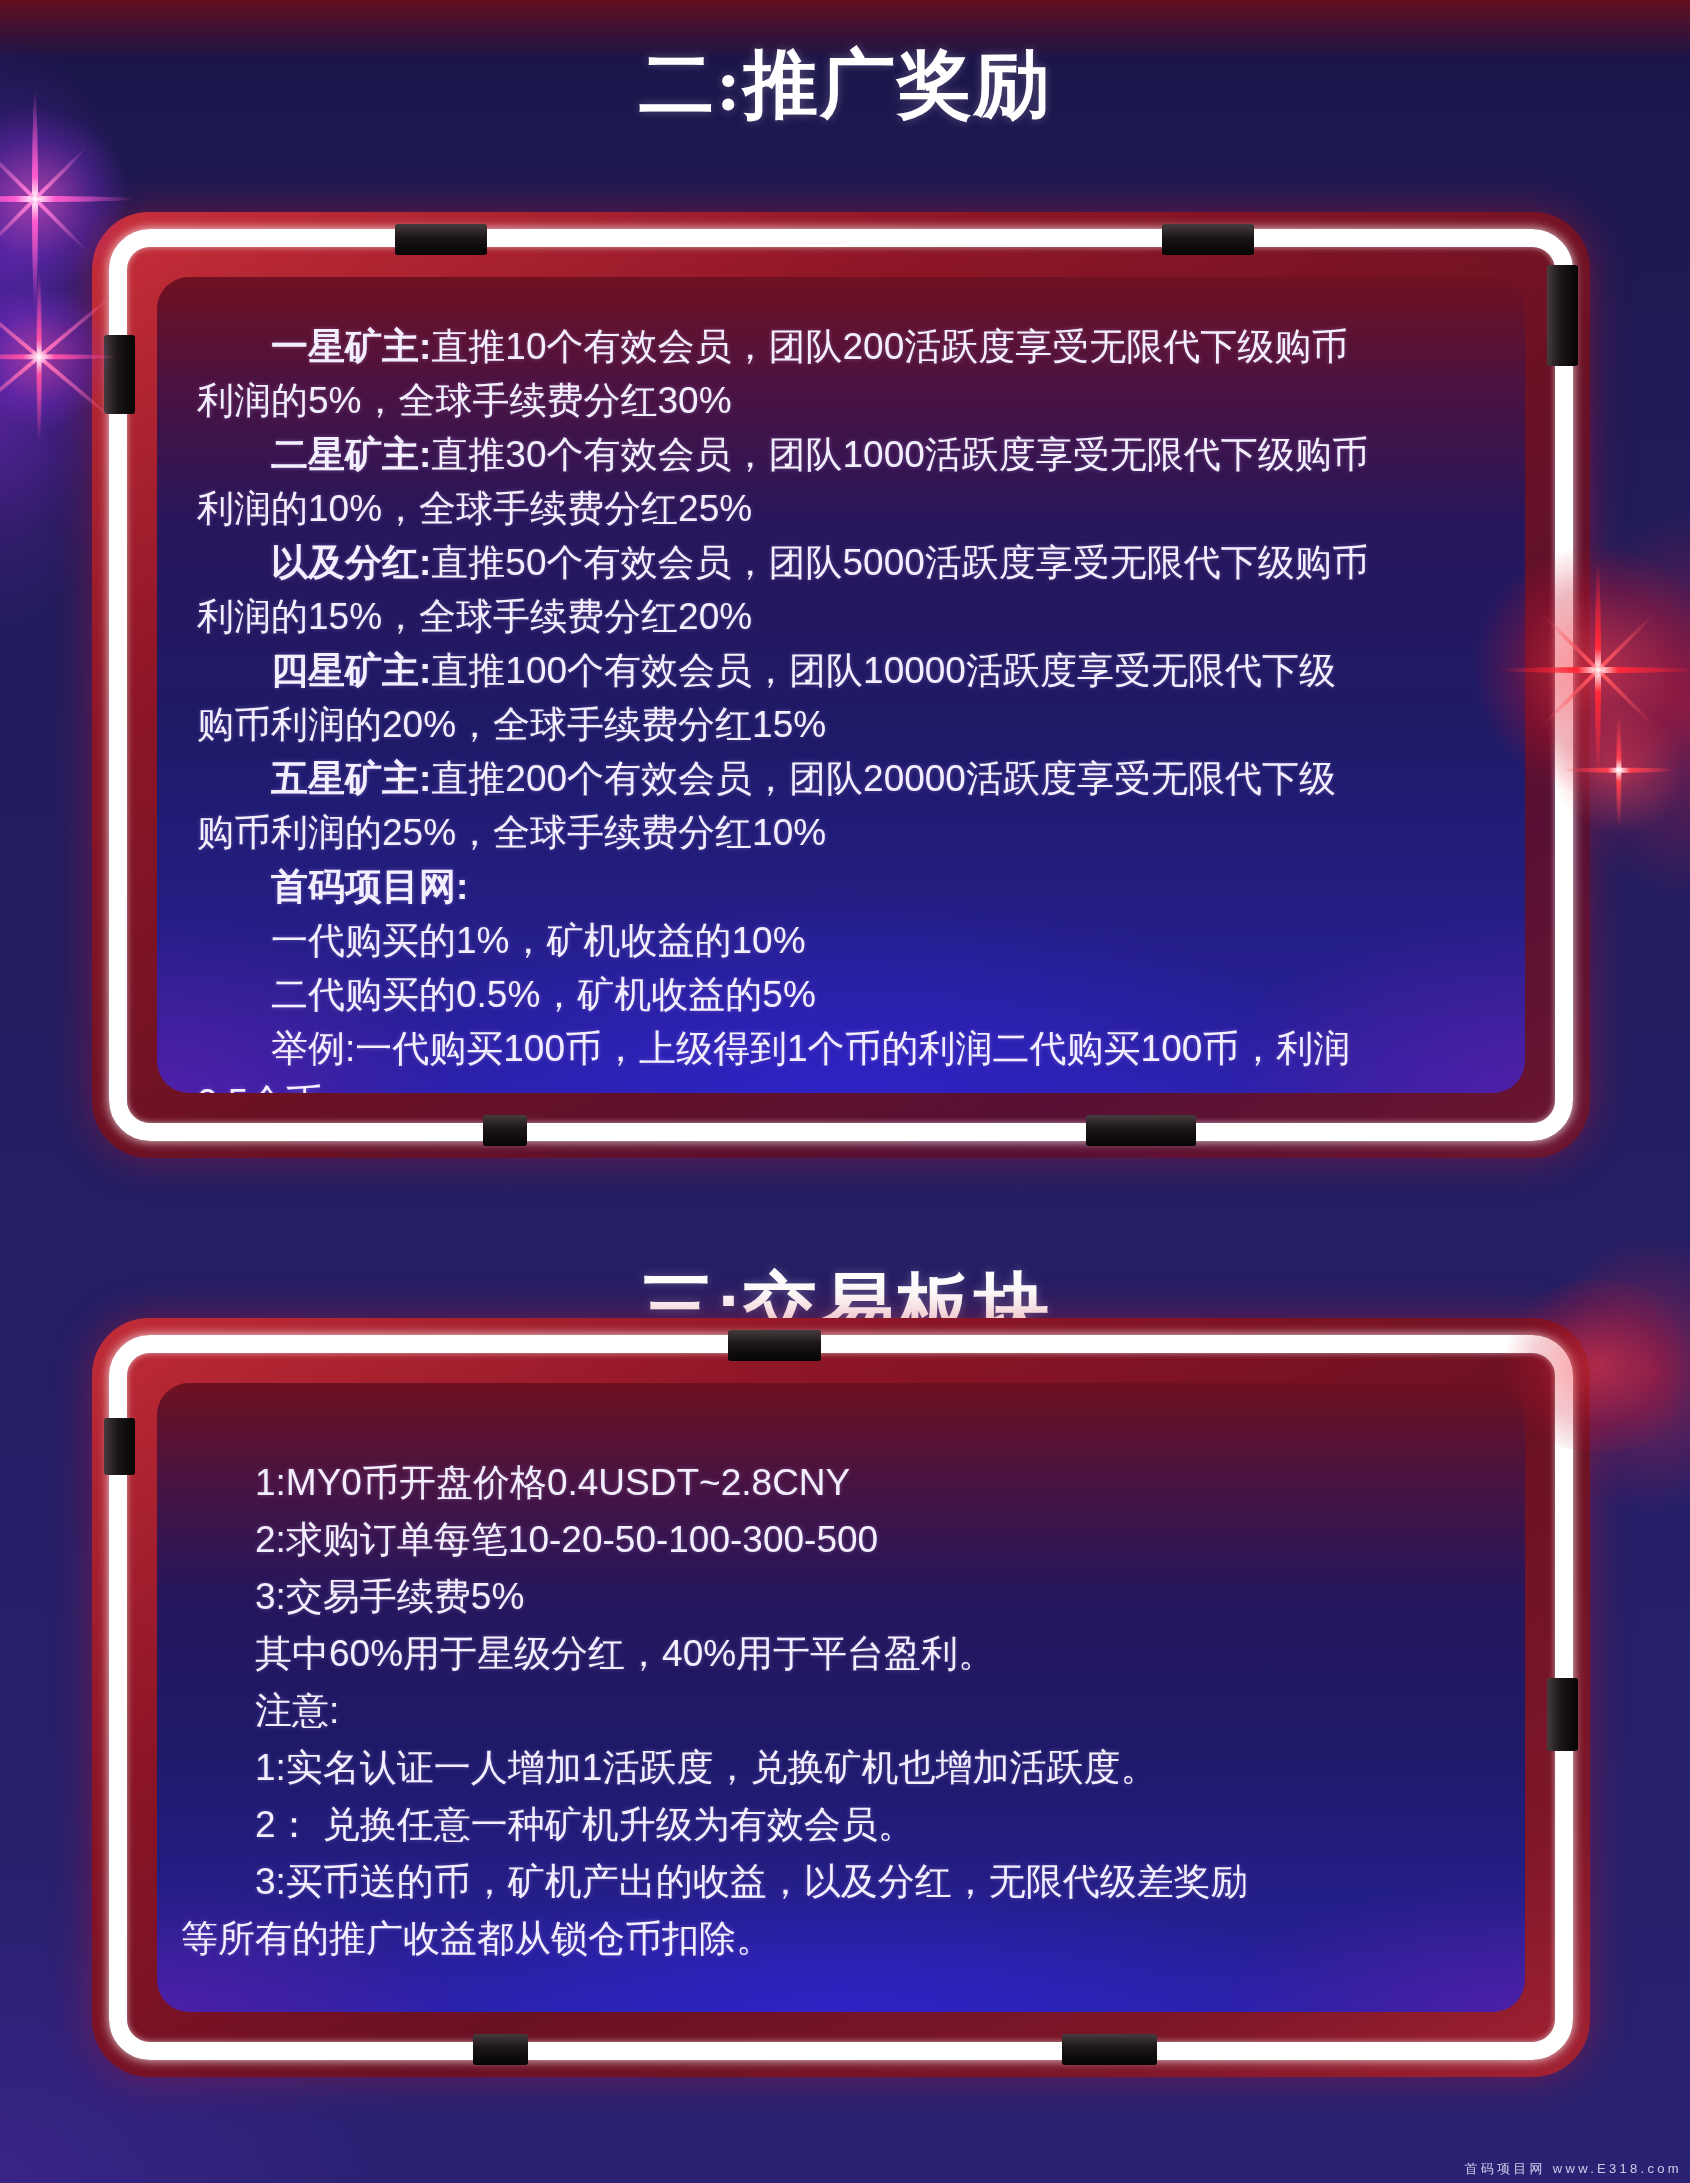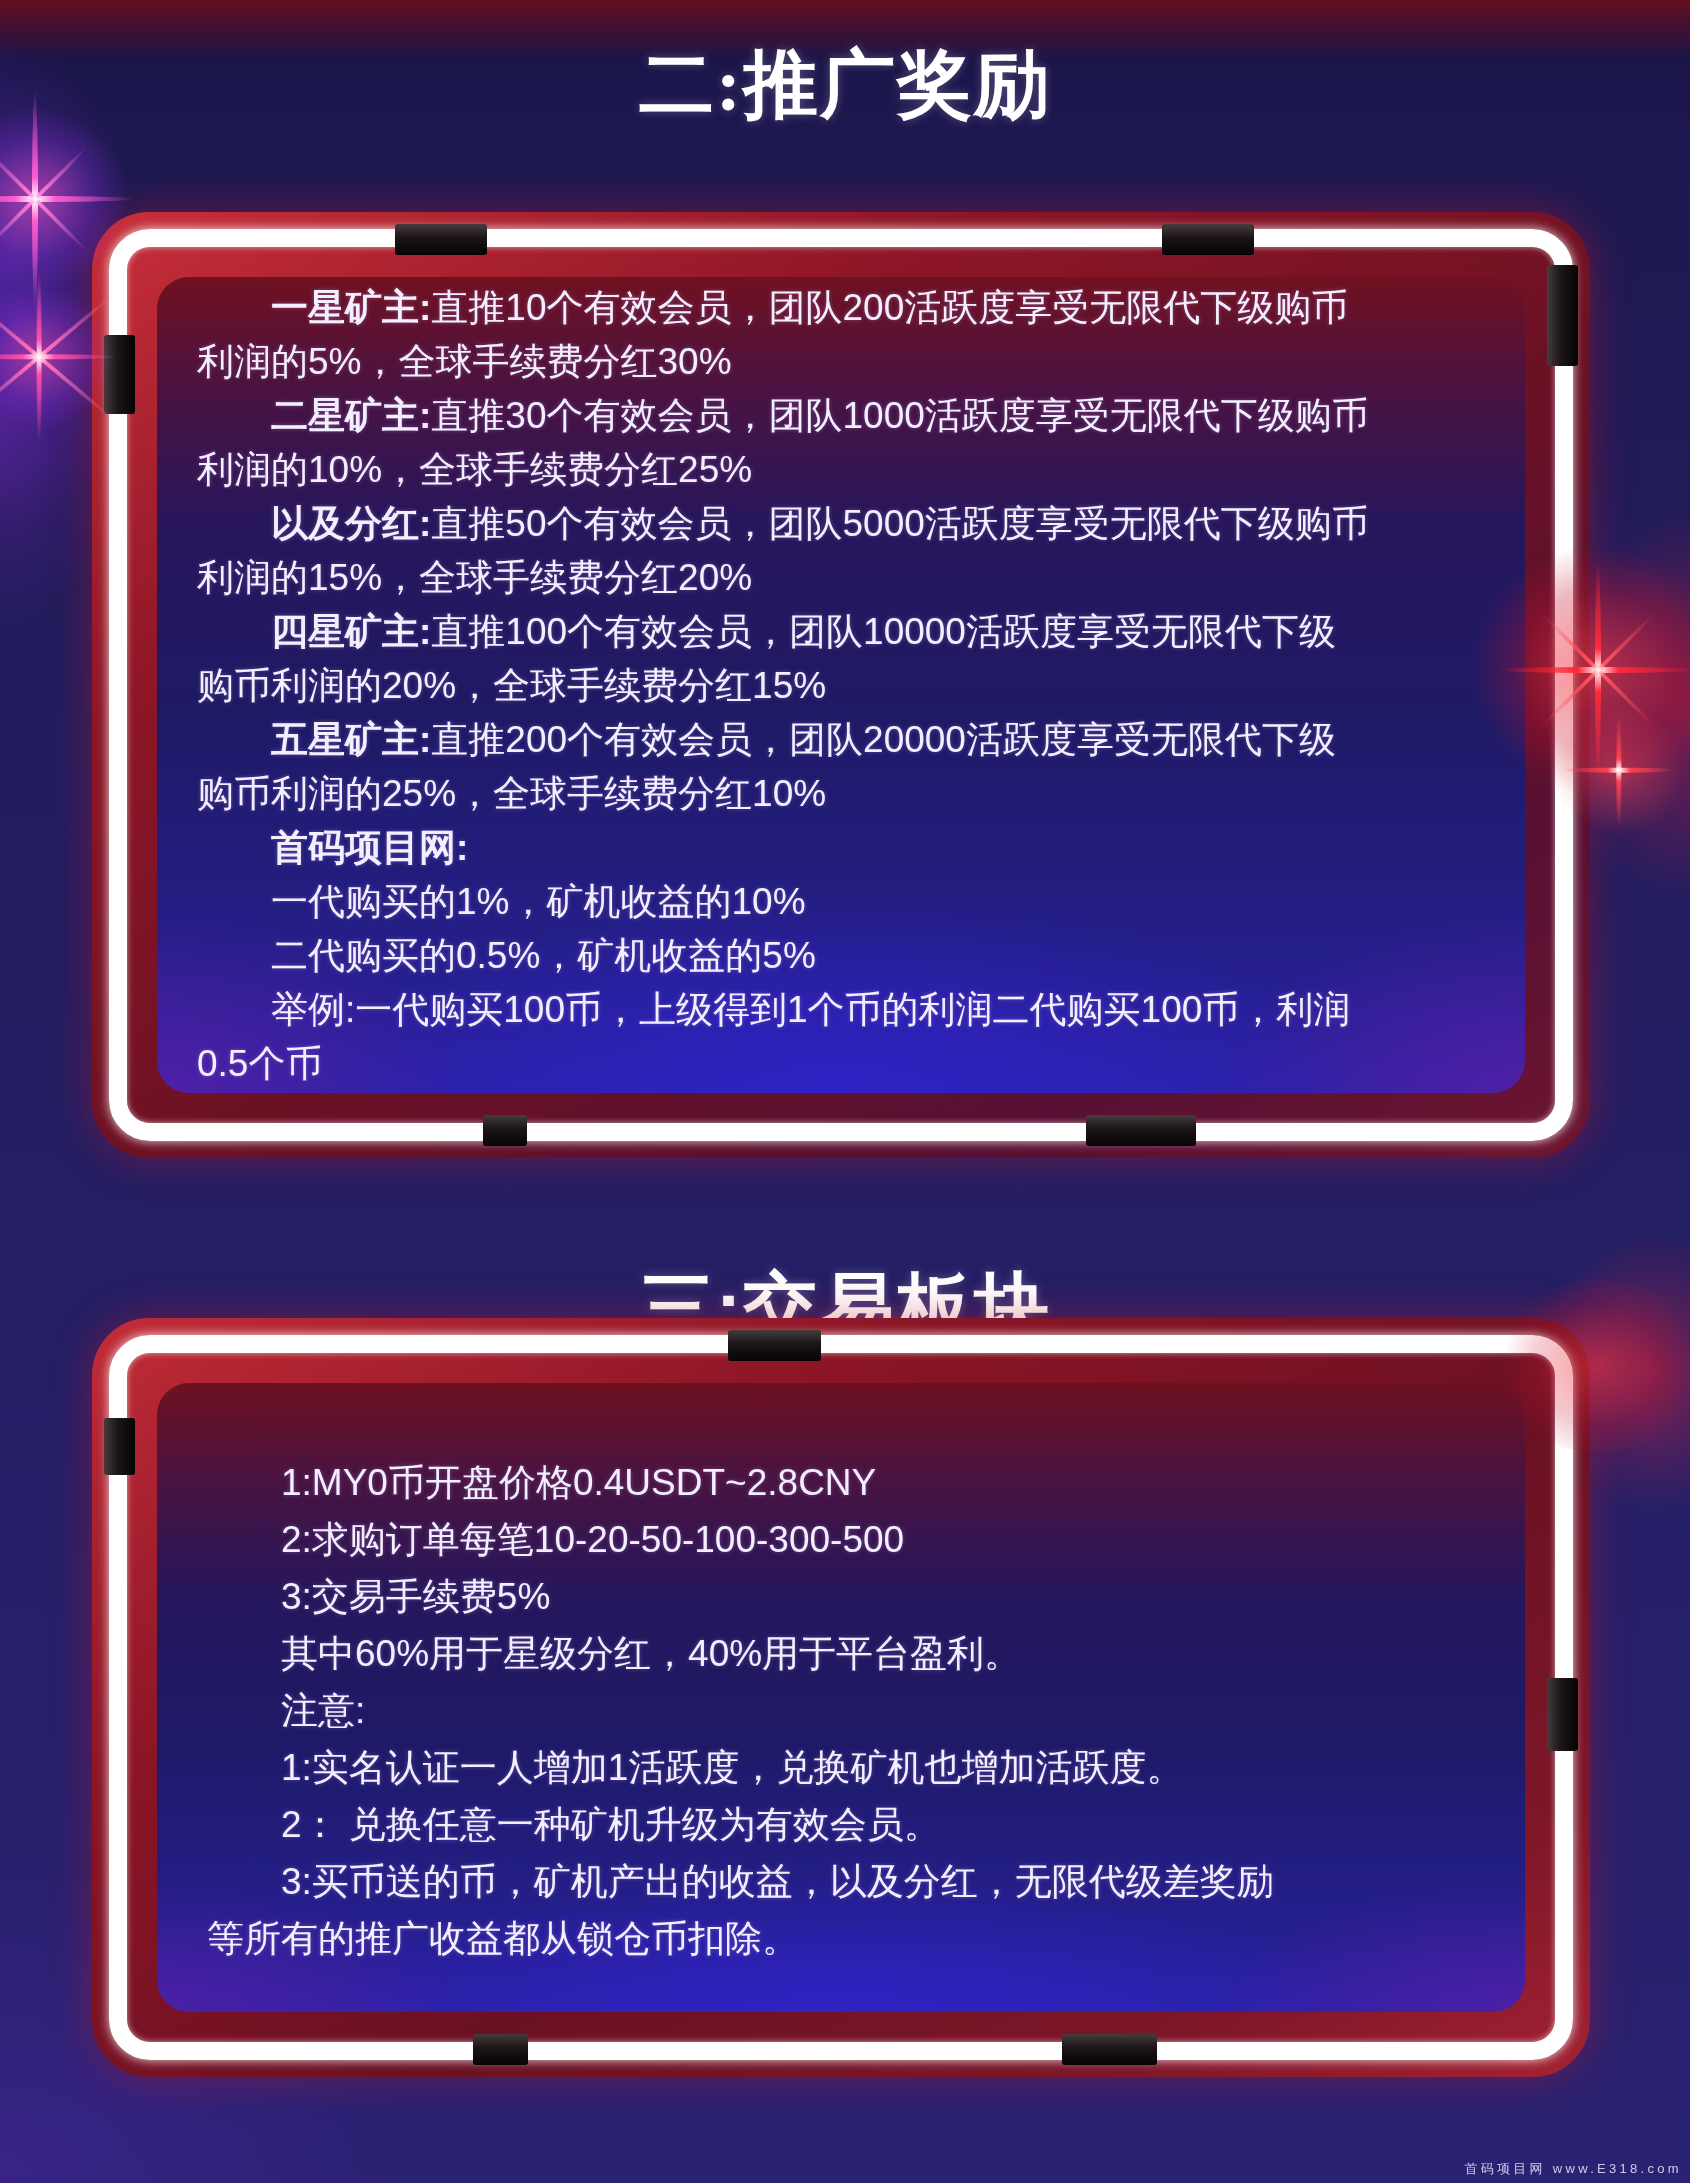--- a/index.html
+++ b/index.html
@@ -43,22 +43,22 @@
   }
   #panel-trade .core{
     background:
       radial-gradient(55% 34% at 50% 102%, rgba(48,34,205,0.85), rgba(48,34,205,0) 70%),
       radial-gradient(30% 28% at 0% 100%, rgba(110,30,170,0.5), rgba(110,30,170,0) 75%),
       radial-gradient(30% 28% at 100% 100%, rgba(110,30,170,0.5), rgba(110,30,170,0) 75%),
       linear-gradient(180deg,#6e1120 0%,#491340 15%,#25165c 34%,#1e1a68 58%,#241e88 82%,#2a21a4 100%);
   }
   .panel-text{position:relative;color:#f4efff;font-size:37px;font-weight:500;
     text-shadow:0 0 4.7px rgba(205,170,255,0.35);}
-  #panel-promo .panel-text{padding:4px 37px 0 40px;line-height:54px;}
-  #panel-trade .panel-text{padding:71px 37px 0 50px;line-height:57px;}
+  #panel-promo .panel-text{padding:4px 37px 0 40px;line-height:54px;margin-top:39px;}
+  #panel-trade .panel-text{padding:71px 37px 0 24px;line-height:57px;}
   .line{white-space:nowrap;}
   .line.indent{text-indent:2em;}
   .line .b{font-weight:800;}
 
   
   .tab{position:absolute;border-radius:2.7px;
     background:linear-gradient(180deg,#453c3e 0%,#1b1516 45%,#050405 100%);}
   .tab.side{background:linear-gradient(90deg,#453c3e 0%,#1b1516 45%,#050405 100%);}
 
   

